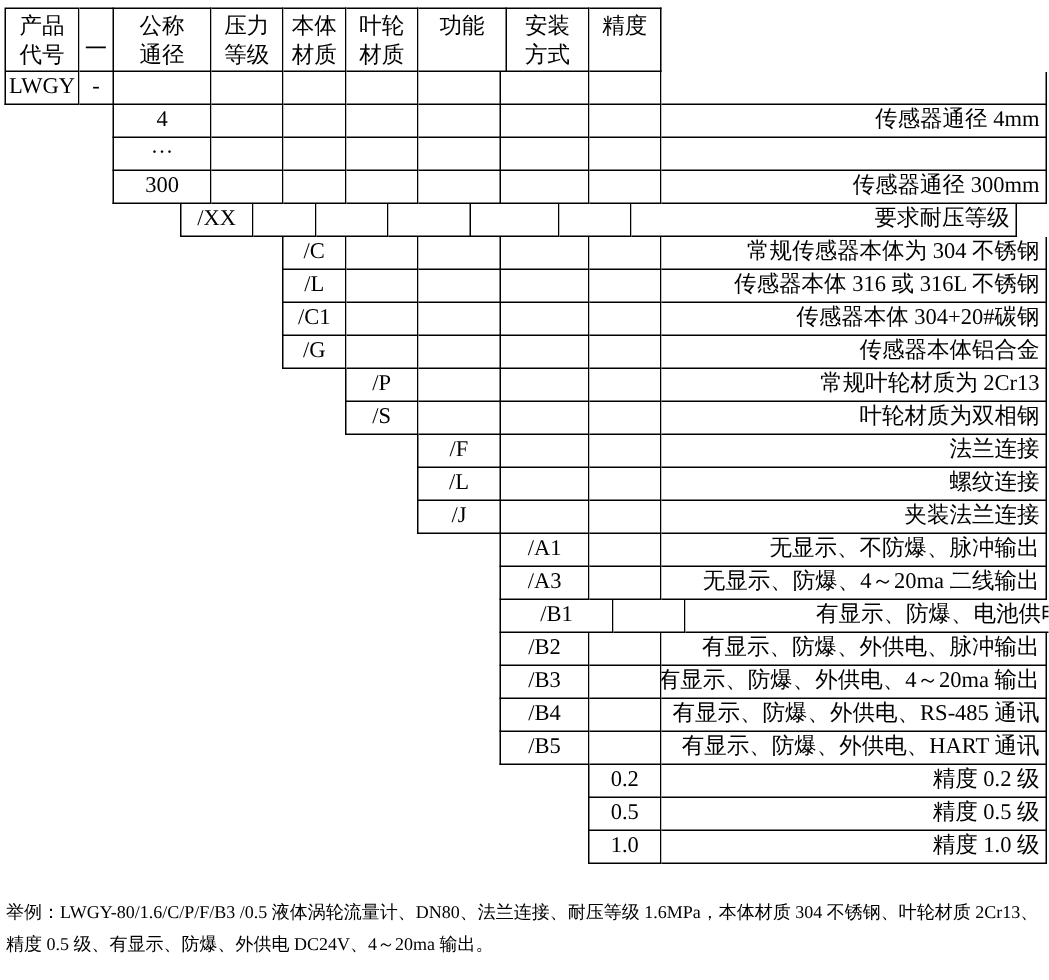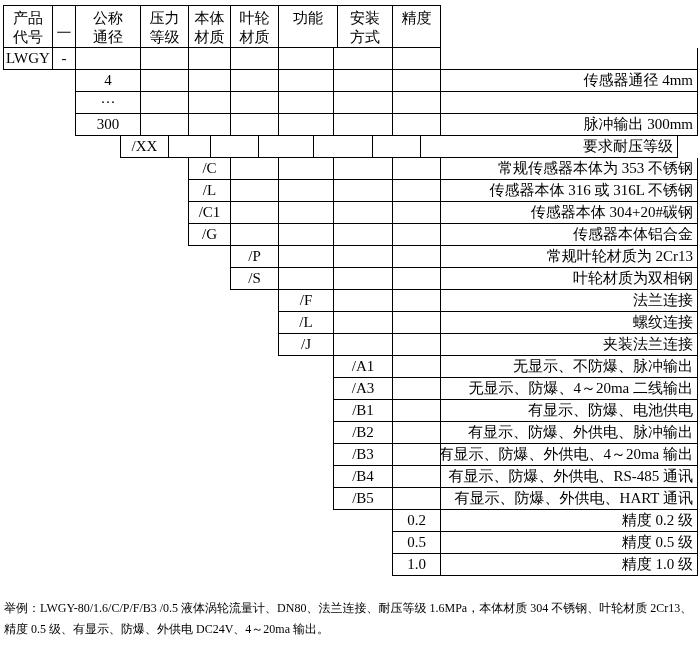--- a/index.html
+++ b/index.html
@@ -129,38 +129,38 @@
         <div class="tcell desc" style="width: 257px;"></div>
       </div>
       <div class="trow data" style="margin-left: 72px;">
         <div class="tcell first" style="width: 66px;">300</div>
         <div class="tcell" style="width: 48px;"></div>
         <div class="tcell" style="width: 42px;"></div>
         <div class="tcell" style="width: 48px;"></div>
         <div class="tcell" style="width: 55px;"></div>
         <div class="tcell" style="width: 59px;"></div>
         <div class="tcell" style="width: 48px;"></div>
-        <div class="tcell desc" style="width: 257px;">脉冲输出 300mm</div>
+        <div class="tcell desc" style="width: 257px;">传感器通径 300mm</div>
       </div>
       <div class="trow data" style="margin-left: 117px; text-align: right;">
         <div class="tcell first" style="width: 49px;">/XX</div>
         <div class="tcell" style="width: 42px;"></div>
         <div class="tcell" style="width: 48px;"></div>
         <div class="tcell" style="width: 55px;"></div>
         <div class="tcell" style="width: 59px;"></div>
         <div class="tcell" style="width: 48px;"></div>
         <div class="tcell desc" style="width: 257px; font-family: Liberation Serif, serif;">要求耐压等级</div>
       </div>
       <div class="trow data" style="margin-left: 185px;">
         <div class="tcell first" style="width: 43px;">/C</div>
         <div class="tcell" style="width: 48px;"></div>
         <div class="tcell" style="width: 55px;"></div>
         <div class="tcell" style="width: 59px;"></div>
         <div class="tcell" style="width: 48px;"></div>
-        <div class="tcell desc" style="width: 257px;">常规传感器本体为 353 不锈钢</div>
+        <div class="tcell desc" style="width: 257px;">常规传感器本体为 304 不锈钢</div>
       </div>
       <div class="trow data" style="margin-left: 185px;">
         <div class="tcell first" style="width: 43px;">/L</div>
         <div class="tcell" style="width: 48px;"></div>
         <div class="tcell" style="width: 55px;"></div>
         <div class="tcell" style="width: 59px;"></div>
         <div class="tcell" style="width: 48px;"></div>
         <div class="tcell desc" style="width: 257px;">传感器本体 316 或 316L 不锈钢</div>
       </div>
       <div class="trow data" style="margin-left: 185px;">
@@ -215,21 +215,21 @@
         <div class="tcell first" style="width: 60px;">/A1</div>
         <div class="tcell" style="width: 48px;"></div>
         <div class="tcell desc" style="width: 257px;">无显示、不防爆、脉冲输出</div>
       </div>
       <div class="trow data" style="margin-left: 330px;">
         <div class="tcell first" style="width: 60px;">/A3</div>
         <div class="tcell" style="width: 48px;"></div>
         <div class="tcell desc" style="width: 257px;">无显示、防爆、4～20ma 二线输出</div>
       </div>
       <div class="trow data" style="margin-left: 330px;">
-        <div class="tcell first" style="width: 60px;">/B1</div>
+        <div class="tcell first" style="width: 76px;">/B1</div>
         <div class="tcell" style="width: 48px;"></div>
         <div class="tcell desc" style="width: 257px;">有显示、防爆、电池供电</div>
       </div>
       <div class="trow data" style="margin-left: 330px;">
         <div class="tcell first" style="width: 60px;">/B2</div>
         <div class="tcell" style="width: 48px;"></div>
         <div class="tcell desc" style="width: 257px;">有显示、防爆、外供电、脉冲输出</div>
       </div>
       <div class="trow data" style="margin-left: 330px;">
         <div class="tcell first" style="width: 60px;">/B3</div>

